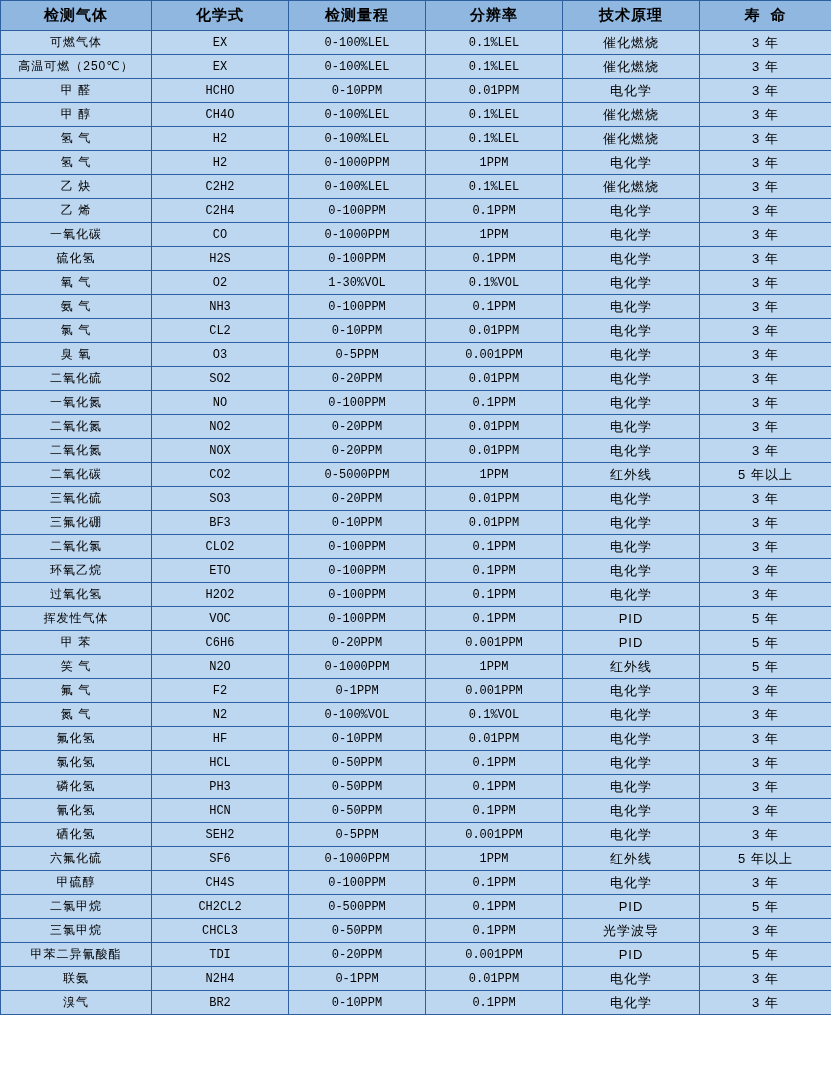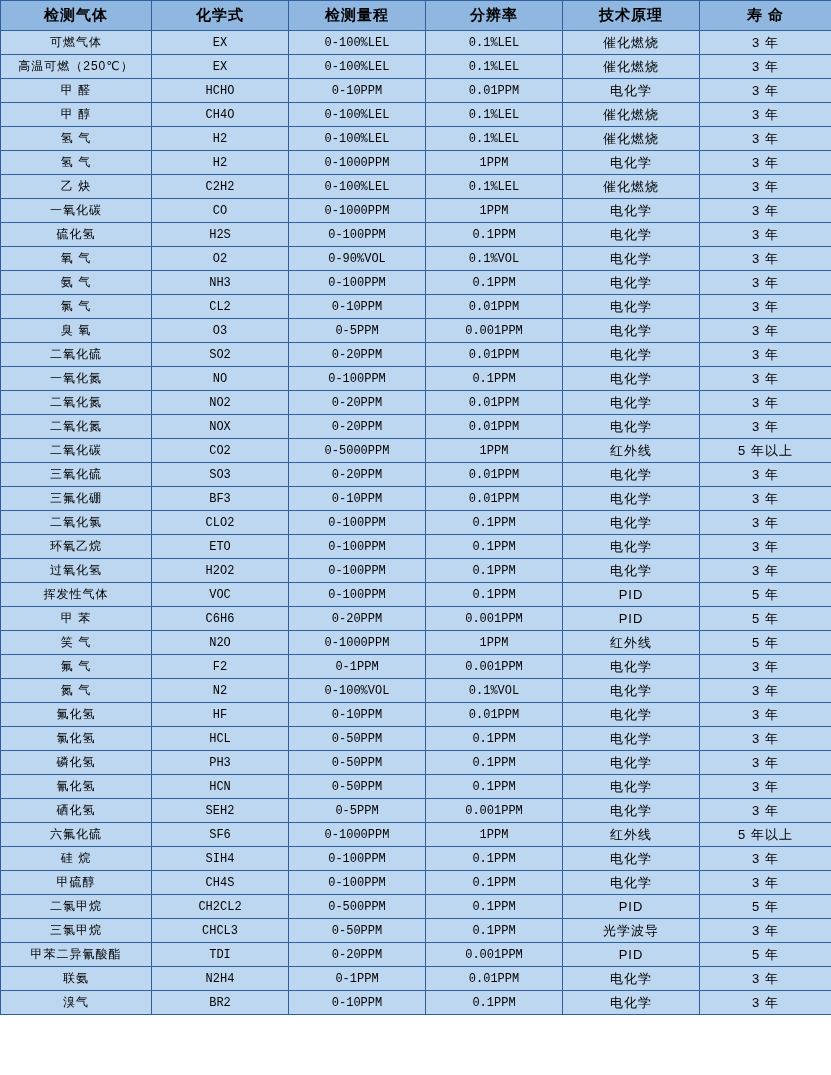--- a/index.html
+++ b/index.html
@@ -31,20 +31,21 @@
     color: #000000;
     overflow: hidden;
     white-space: nowrap;
   }
   #gas-table thead th {
     background: #8fb7e0;
     height: 27px;
     font-size: 15px;
     font-weight: bold;
     letter-spacing: 1px;
+    font-family: Liberation Mono, monospace;
   }
   #gas-table tbody td {
     background: #bed7f0;
     height: 21px;
     font-size: 13px;
     font-weight: normal;
   }
   #gas-table tbody td.name {
     font-size: 12px;
     letter-spacing: 1px;
@@ -135,39 +136,47 @@
       </tr>
       <tr>
         <td class="name">乙 炔</td>
         <td class="formula">C2H2</td>
         <td class="range">0-100%LEL</td>
         <td class="resolution">0.1%LEL</td>
         <td class="principle">催化燃烧</td>
         <td class="life">3 年</td>
       </tr>
       <tr>
+        <td class="name">乙 烯</td>
+        <td class="formula">C2H4</td>
+        <td class="range">0-100PPM</td>
+        <td class="resolution">0.1PPM</td>
+        <td class="principle">电化学</td>
+        <td class="life">3 年</td>
+      </tr>
+      <tr>
         <td class="name">一氧化碳</td>
         <td class="formula">CO</td>
         <td class="range">0-1000PPM</td>
         <td class="resolution">1PPM</td>
         <td class="principle">电化学</td>
         <td class="life">3 年</td>
       </tr>
       <tr>
         <td class="name">硫化氢</td>
         <td class="formula">H2S</td>
         <td class="range">0-100PPM</td>
         <td class="resolution">0.1PPM</td>
         <td class="principle">电化学</td>
         <td class="life">3 年</td>
       </tr>
       <tr>
         <td class="name">氧 气</td>
         <td class="formula">O2</td>
-        <td class="range">0-90%VOL</td>
+        <td class="range">1-30%VOL</td>
         <td class="resolution">0.1%VOL</td>
         <td class="principle">电化学</td>
         <td class="life">3 年</td>
       </tr>
       <tr>
         <td class="name">氨 气</td>
         <td class="formula">NH3</td>
         <td class="range">0-100PPM</td>
         <td class="resolution">0.1PPM</td>
         <td class="principle">电化学</td>
@@ -351,28 +360,20 @@
       </tr>
       <tr>
         <td class="name">六氟化硫</td>
         <td class="formula">SF6</td>
         <td class="range">0-1000PPM</td>
         <td class="resolution">1PPM</td>
         <td class="principle">红外线</td>
         <td class="life">5 年以上</td>
       </tr>
       <tr>
-        <td class="name">硅 烷</td>
-        <td class="formula">SIH4</td>
-        <td class="range">0-100PPM</td>
-        <td class="resolution">0.1PPM</td>
-        <td class="principle">电化学</td>
-        <td class="life">3 年</td>
-      </tr>
-      <tr>
         <td class="name">甲硫醇</td>
         <td class="formula">CH4S</td>
         <td class="range">0-100PPM</td>
         <td class="resolution">0.1PPM</td>
         <td class="principle">电化学</td>
         <td class="life">3 年</td>
       </tr>
       <tr>
         <td class="name">二氯甲烷</td>
         <td class="formula">CH2CL2</td>

